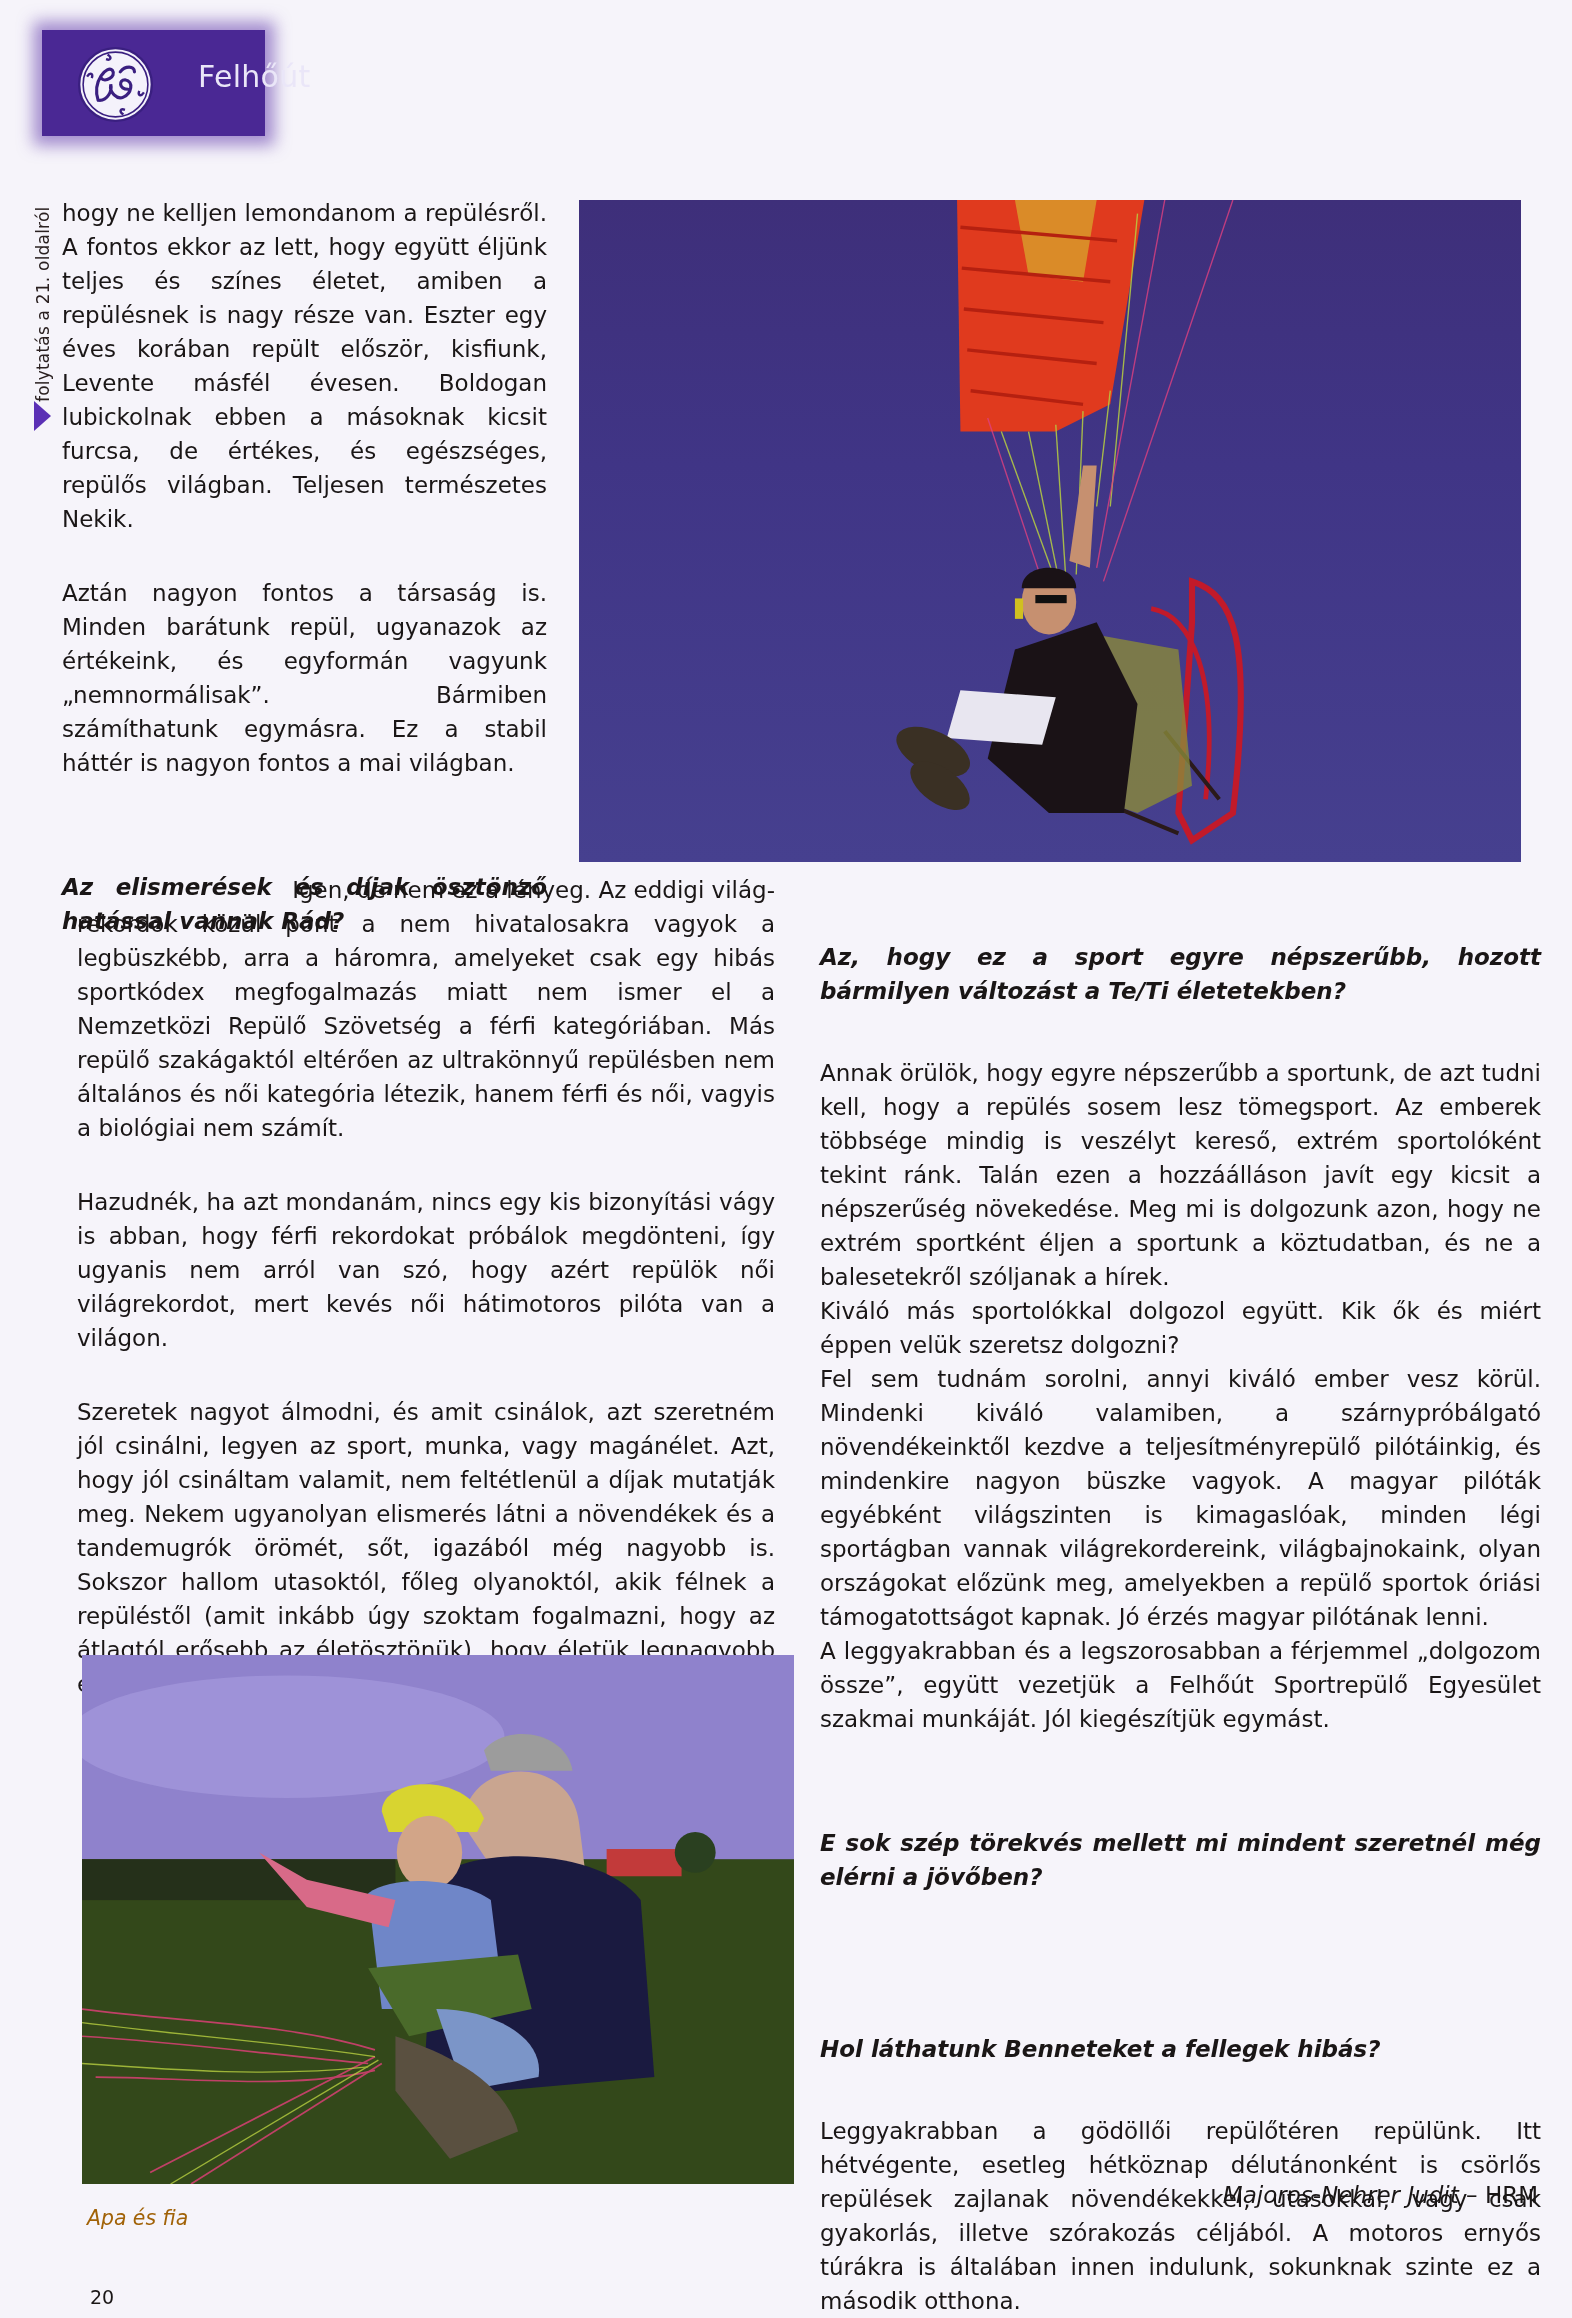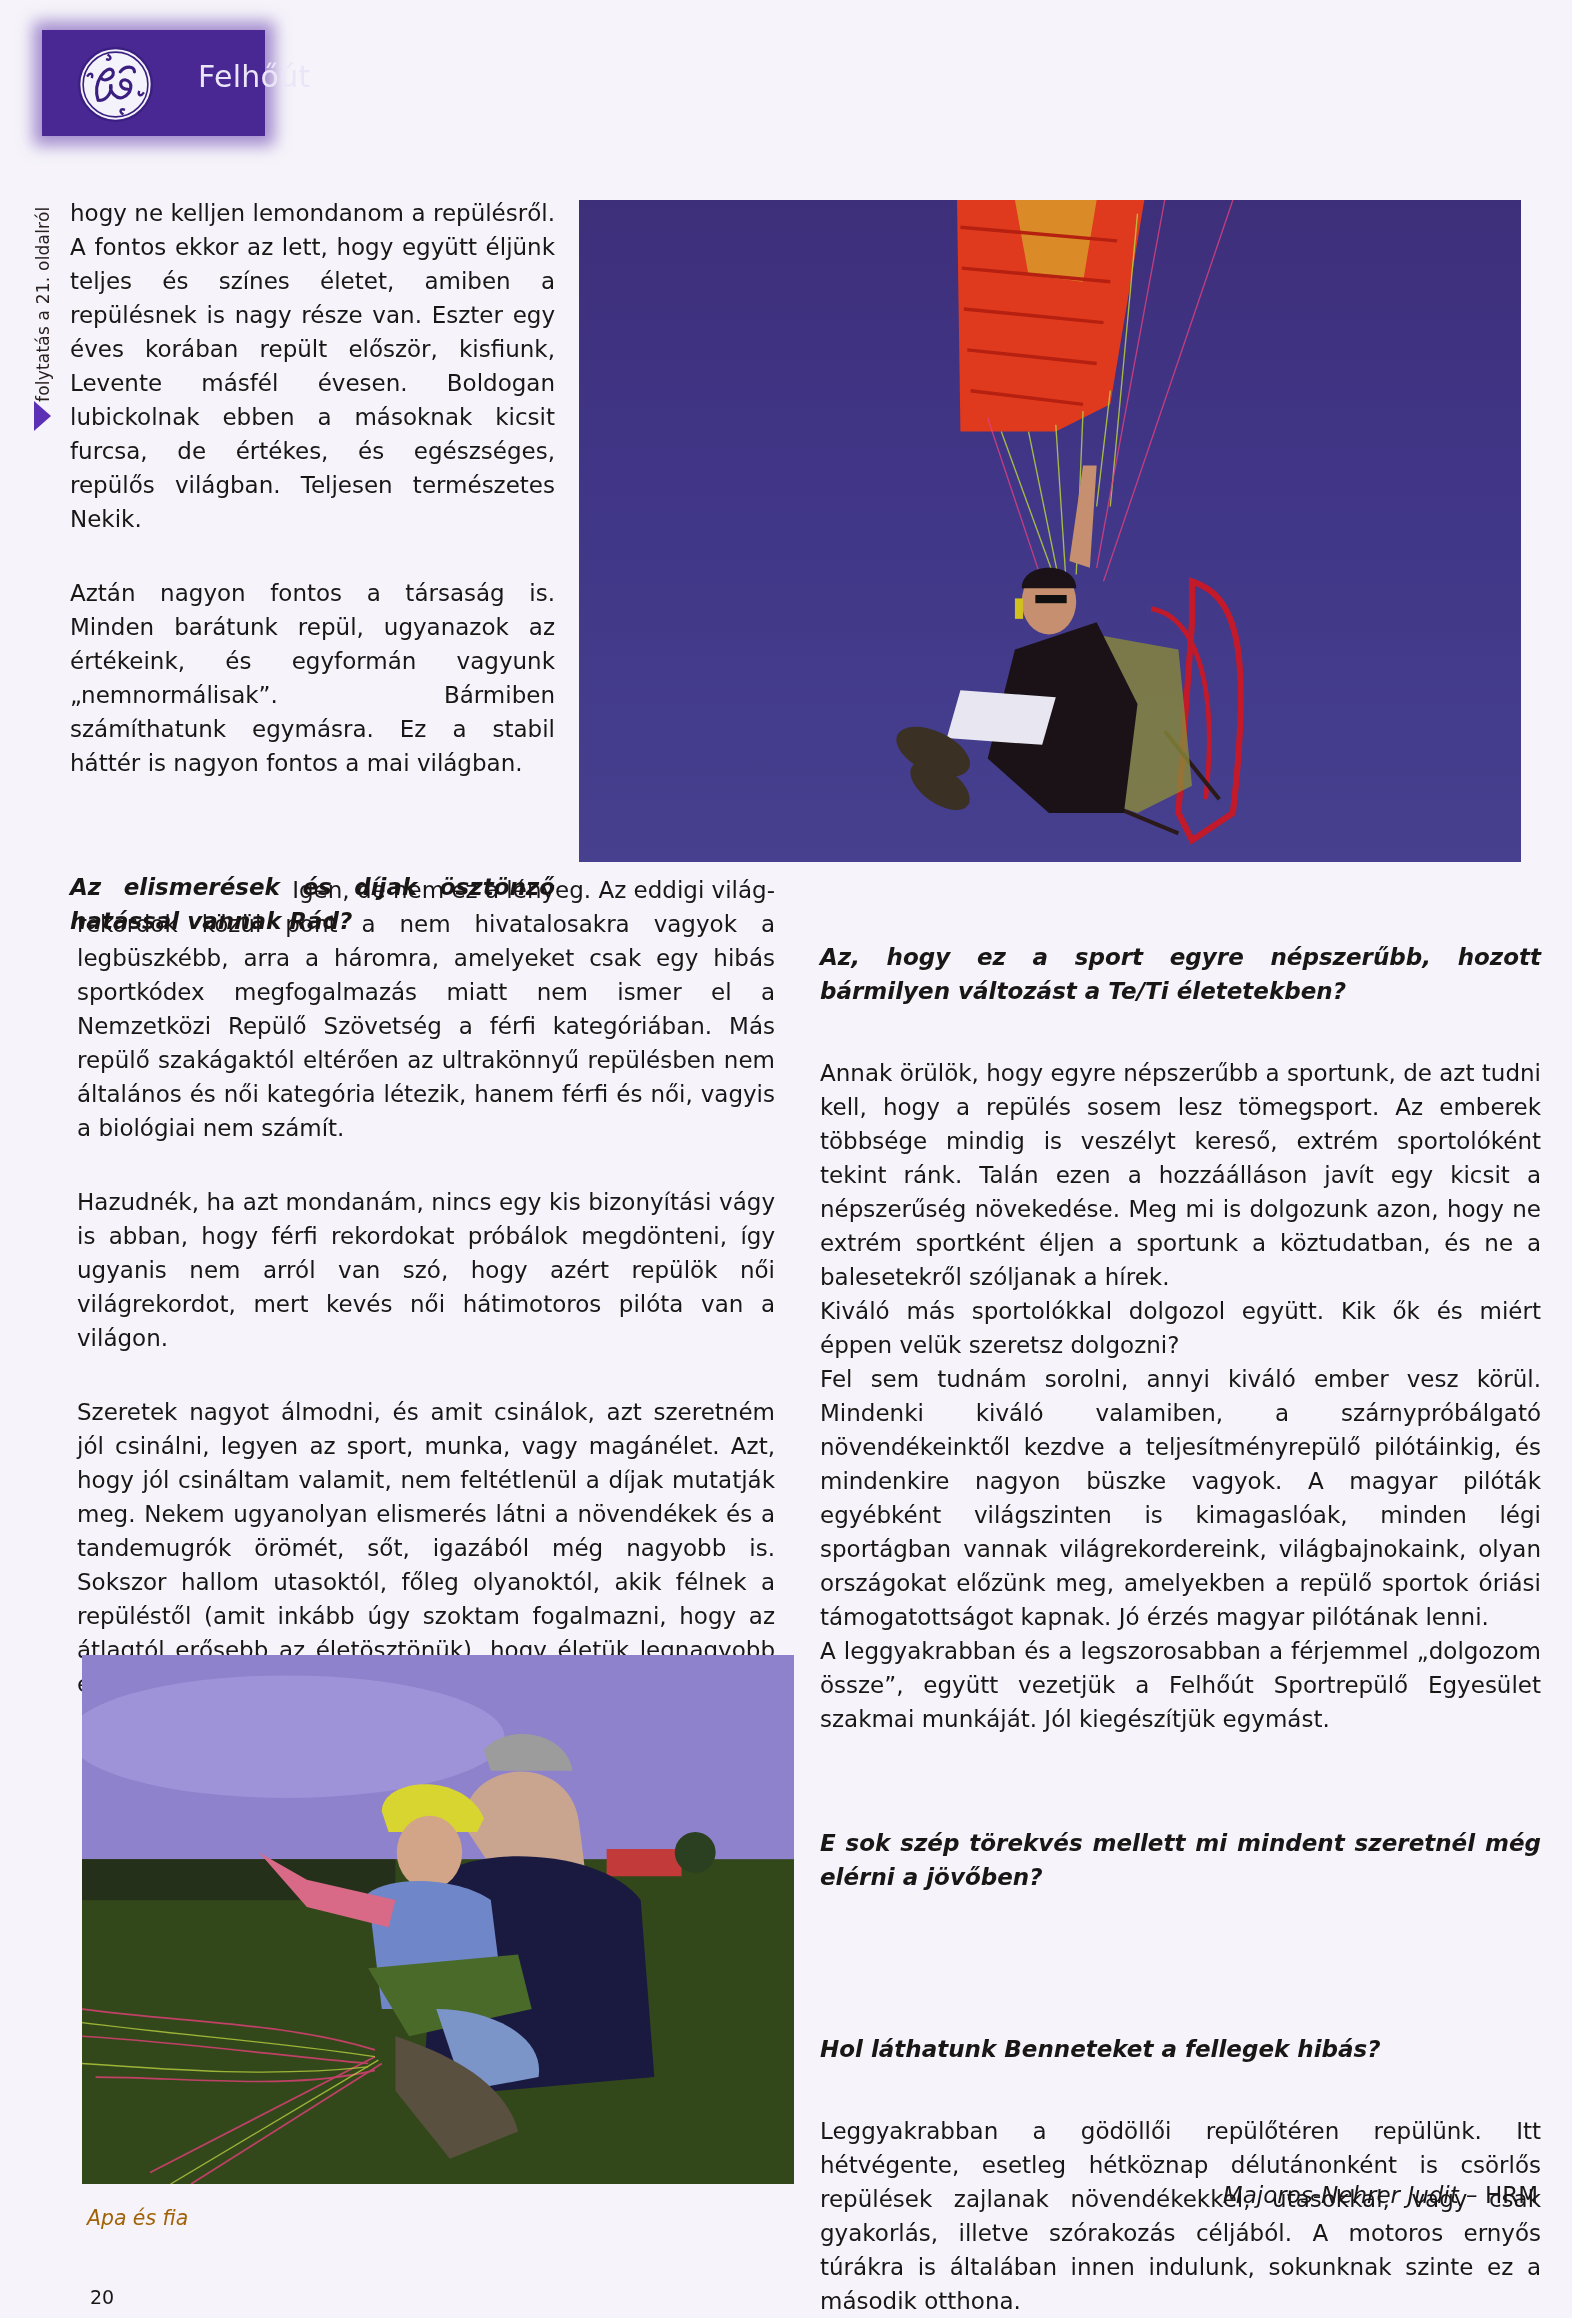--- a/index.html
+++ b/index.html
@@ -35,21 +35,21 @@
     border-top: 15px solid transparent; border-bottom: 15px solid transparent;
     border-left: 17.7px solid #5b30b5;
   }
   .col {
     position: absolute;
     font-size: 23px; line-height: 34px;
     text-align: justify;
   }
   .col p { margin: 0; }
   .col .q { font-style: italic; font-weight: bold; margin-top: 42px; }
-  .col-left-top { left: 70px; top: 196px; width: 485px; }
+  .col-left-top { left: 62px; top: 196px; width: 485px; }
   .col-left-mid { left: 77px; top: 873px; width: 698px; }
   .col-right { left: 820px; top: 898px; width: 721px; }
   .gap-m { height: 40px; }
   .gap-l { height: 48px; }
 
   .photo {
     position: absolute; overflow: hidden;
   }
   .photo-top {
     left: 579px; top: 200px; width: 942px; height: 662px;

